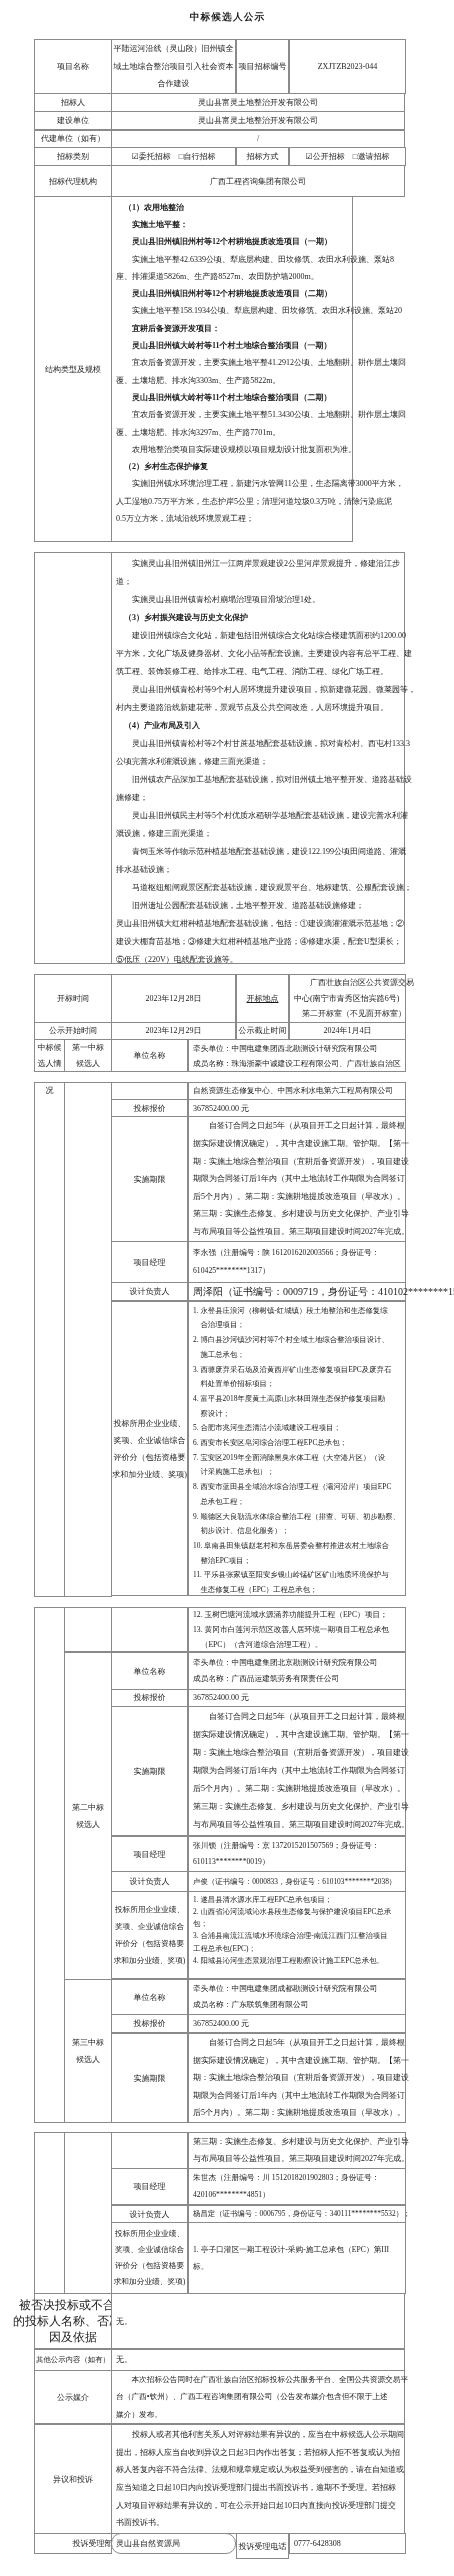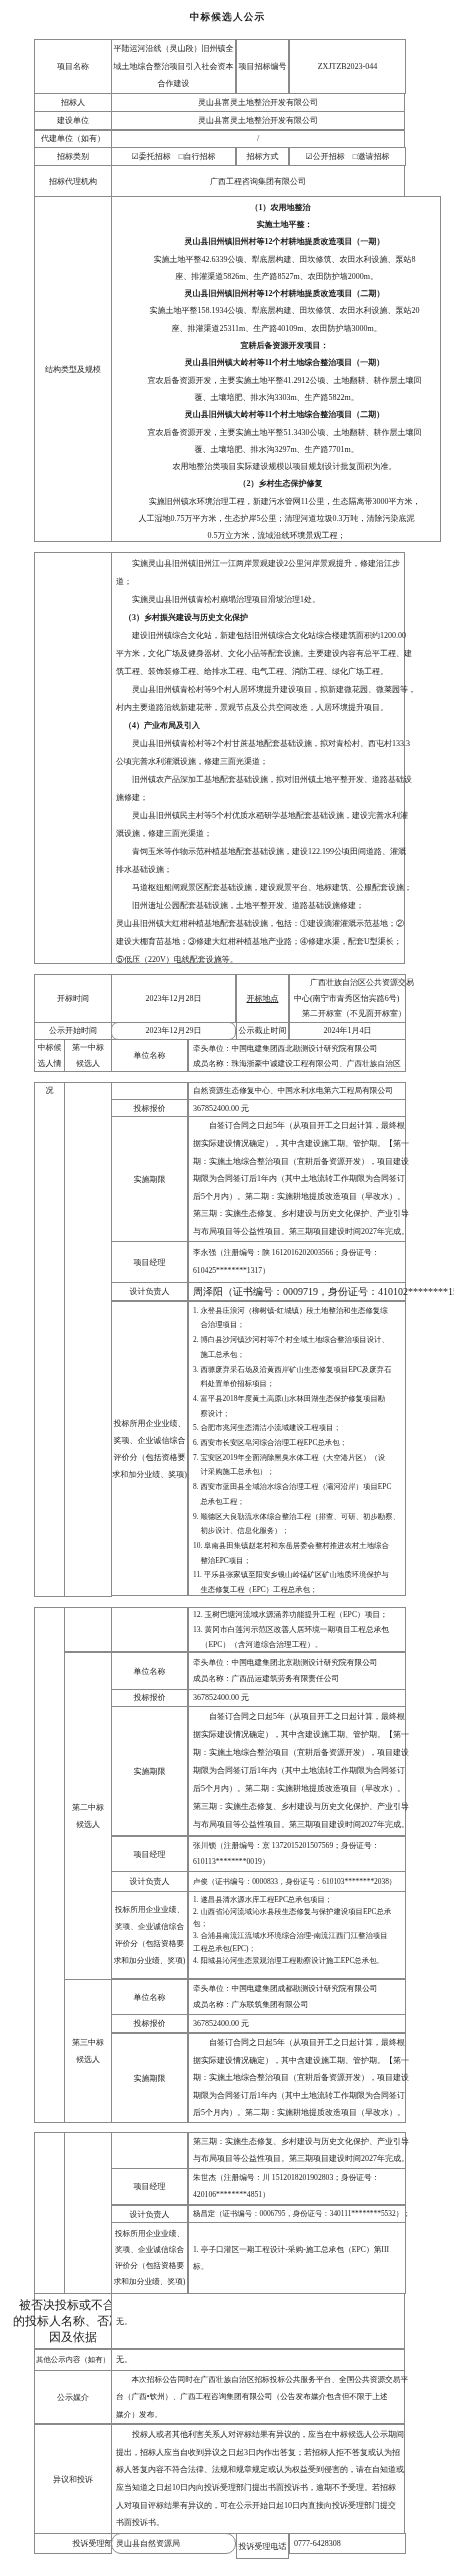--- a/index.html
+++ b/index.html
@@ -63,29 +63,28 @@
     </div>
     <div class="cell c vm" style="left: 34px; top: 165px; width: 78px; height: 32px;">
       <div class="ln">招标代理机构</div>
     </div>
     <div class="cell c vm" style="left: 111px; top: 165px; width: 294px; height: 32px;">
       <div class="ln">广西工程咨询集团有限公司</div>
     </div>
     <div class="cell c vm" style="left: 34px; top: 196px; width: 78px; height: 346px;">
       <div class="ln">结构类型及规模</div>
     </div>
-    <div class="cell" style="left: 111px; top: 196px; width: 330px; height: 346px; line-height: 17.3px; text-align: center;">
+    <div class="cell" style="left: 111px; top: 196px; width: 242px; height: 346px; line-height: 17.3px;">
       <div class="ln b">　（1）农用地整治</div>
       <div class="ln b">　　实施土地平整：</div>
       <div class="ln b">　　灵山县旧州镇旧州村等12个村耕地提质改造项目（一期）</div>
       <div class="ln">　　实施土地平整42.6339公顷、犁底层构建、田坎修筑、农田水利设施、泵站8</div>
       <div class="ln">座、排灌渠道5826m、生产路8527m、农田防护墙2000m。</div>
       <div class="ln b">　　灵山县旧州镇旧州村等12个村耕地提质改造项目（二期）</div>
       <div class="ln">　　实施土地平整158.1934公顷、犁底层构建、田坎修筑、农田水利设施、泵站20</div>
-      <div class="ln">座、排灌渠道25311m、生产路40109m、农田防护墙3000m。</div>
       <div class="ln b">　　宜耕后备资源开发项目：</div>
       <div class="ln b">　　灵山县旧州镇大岭村等11个村土地综合整治项目（一期）</div>
       <div class="ln">　　宜农后备资源开发，主要实施土地平整41.2912公顷、土地翻耕、耕作层土壤回</div>
       <div class="ln">覆、土壤培肥、排水沟3303m、生产路5822m。</div>
       <div class="ln b">　　灵山县旧州镇大岭村等11个村土地综合整治项目（二期）</div>
       <div class="ln">　　宜农后备资源开发，主要实施土地平整51.3430公顷、土地翻耕、耕作层土壤回</div>
       <div class="ln">覆、土壤培肥、排水沟3297m、生产路7701m。</div>
       <div class="ln">　　农用地整治类项目实际建设规模以项目规划设计批复面积为准。</div>
       <div class="ln b">　（2）乡村生态保护修复</div>
       <div class="ln">　　实施旧州镇水环境治理工程，新建污水管网11公里，生态隔离带3000平方米，</div>
@@ -128,21 +127,21 @@
       <div class="ln">开标地点</div>
     </div>
     <div class="cell vm" style="left: 289px; top: 974px; width: 117px; height: 49px; line-height: 15.4px;">
       <div class="ln">　　广西壮族自治区公共资源交易</div>
       <div class="ln">中心(南宁市青秀区怡宾路6号)</div>
       <div class="ln">　第二开标室（不见面开标室）</div>
     </div>
     <div class="cell c vm" style="left: 34px; top: 1022px; width: 78px; height: 17.6px;">
       <div class="ln">公示开始时间</div>
     </div>
-    <div class="cell c vm" style="left: 111px; top: 1022px; width: 125px; height: 17.6px; border-radius: 7px;">
+    <div class="cell c vm" style="left: 111px; top: 1022px; width: 125px; height: 17.6px;">
       <div class="ln">2023年12月29日</div>
     </div>
     <div class="cell c vm" style="left: 236px; top: 1022px; width: 53px; height: 17.6px;">
       <div class="ln">公示截止时间</div>
     </div>
     <div class="cell c vm" style="left: 289px; top: 1022px; width: 117px; height: 17.6px;">
       <div class="ln">2024年1月4日</div>
     </div>
     <div class="cell c vm" style="left: 34px; top: 1039px; width: 31px; height: 33px; line-height: 15.4px;">
       <div class="ln">中标候</div>

